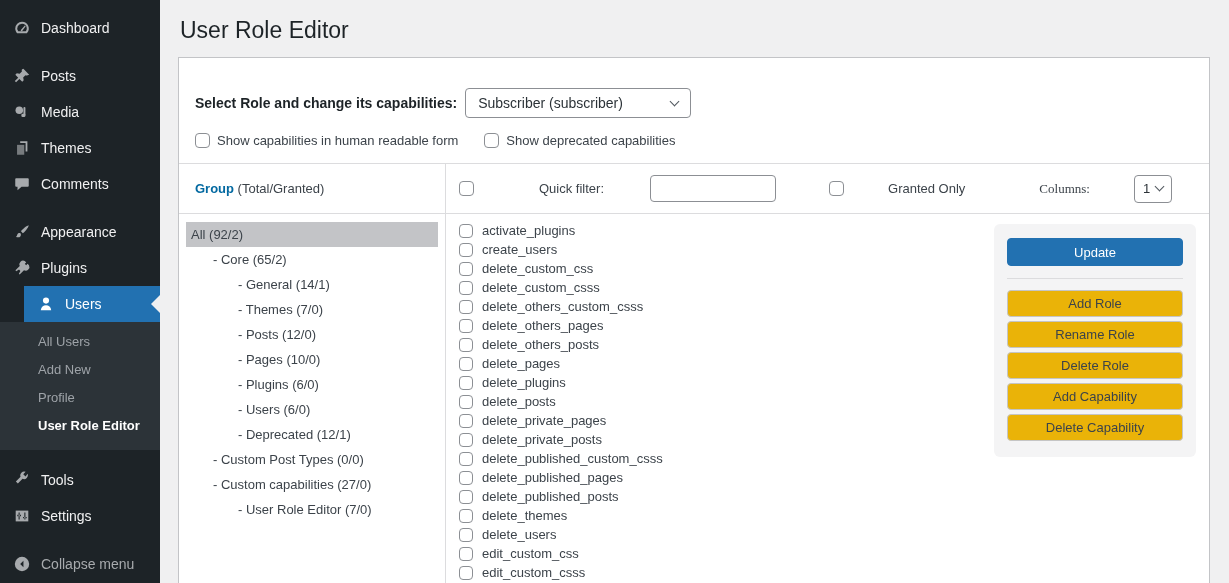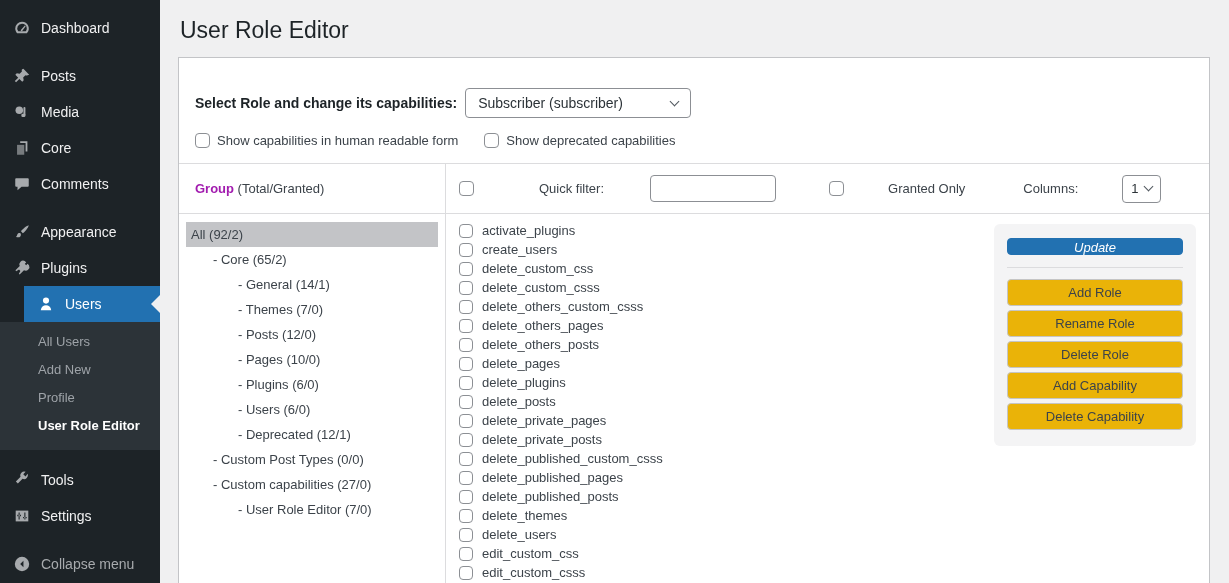--- a/index.html
+++ b/index.html
@@ -58,29 +58,29 @@
   .cb {
     width:15px; height:15px; border:1.3px solid #8c8f94; border-radius:4px; background:#fff; flex:none; cursor:pointer;
   }
   .divider { border-top:1px solid #dcdcde; }
 
   .hdr-row { display:flex; align-items:stretch; min-height:49px; }
   .hdr-left {
     width:267px; min-width:267px; border-right:1px solid #dcdcde;
     display:flex; align-items:center; padding-left:16px; font-size:13px; color:#3c434a;
   }
-  .hdr-left b { color:#a21caf; }
+  .hdr-left b { color:#0369a1; }
   .hdr-right { flex:1; display:flex; align-items:center; padding-left:13px; font-size:13px; color:#3c434a;gap:36px; }
   .qf-label { margin-left:29px; }
   .qf-input {
     margin-left:10px; width:126px; height:27px; border:1px solid #8c8f94; border-radius:4px;
     padding:0 6px; font-size:13px; font-family:"Liberation Sans",sans-serif; background:#fff;
   }
   .granted { margin-left:17px; }
-  .cols-label { margin-left:22px; }
+  .cols-label { margin-left:38px;font-family:Liberation Serif, serif; }
   .mini-select {
     margin-left:8px; display:flex; align-items:center; gap:6px;
     border:1px solid #8c8f94; border-radius:4px; background:#fff;
     height:28px; padding:0 8px; font-size:13px; color:#2c3338; cursor:pointer;
   }
 
   .body-row { display:flex; align-items:flex-start; }
   .tree {
     width:267px; min-width:267px; border-right:1px solid #dcdcde; align-self:stretch;
     padding:8px 0; font-size:13px; color:#3c434a; min-height:420px;
@@ -93,22 +93,22 @@
 
   .caps { flex:1; padding:7px 0 0 13px; }
   .cap { display:flex; align-items:center; gap:9px; height:19px; font-size:13px; color:#3c434a; cursor:pointer; }
   .cap .cb { width:14px; height:14px; border-radius:4px; }
 
   .actions {
     width:202px; min-width:202px; margin:10px 13px 0 8px;
     background:#f4f4f5; border-radius:6px; padding:14px 13px 12px;
   }
   .btn-primary {
-    display:block; width:100%; height:17px; background:#2271b1; color:#fff;
-    border:1px solid #2271b1; border-radius:4px; font-size:13px; font-family:"Liberation Sans",sans-serif; cursor:pointer;font-style:italic;
+    display:block; width:100%; height:28px; background:#2271b1; color:#fff;
+    border:1px solid #2271b1; border-radius:4px; font-size:13px; font-family:"Liberation Sans",sans-serif; cursor:pointer;
   }
   .actions .sep { border-top:1px solid #dcdcde; margin:12px 0 11px; }
   .btn-secondary {
     display:block; width:100%; height:27px; background:#eab308; color:#3c434a;
     border:1px solid #c5c5c5; border-radius:4px; font-size:13px; font-family:"Liberation Sans",sans-serif;
     cursor:pointer; margin-bottom:4px;
   }
 </style>
 </head>
 <body>
@@ -141,21 +141,21 @@
       </span>
     <span>Media</span>
   </div>
   <div class="mi">
     <span class="ic">
         <svg viewBox="0 0 20 20">
           <path d="M4.5 6.5h8v11h-8z" opacity=".65"></path>
           <path d="M8 2.5h8v11.5h-2V4.5H8z"></path>
         </svg>
       </span>
-    <span>Core</span>
+    <span>Themes</span>
   </div>
   <div class="mi">
     <span class="ic">
         <svg viewBox="0 0 20 20">
           <path d="M3.5 3.5h13c.6 0 1 .4 1 1v7.5c0 .6-.4 1-1 1H9.5L5 17v-4H3.5c-.6 0-1-.4-1-1V4.5c0-.6.4-1 1-1z"></path>
         </svg>
       </span>
     <span>Comments</span>
   </div>
   <div class="mi gap-before">

